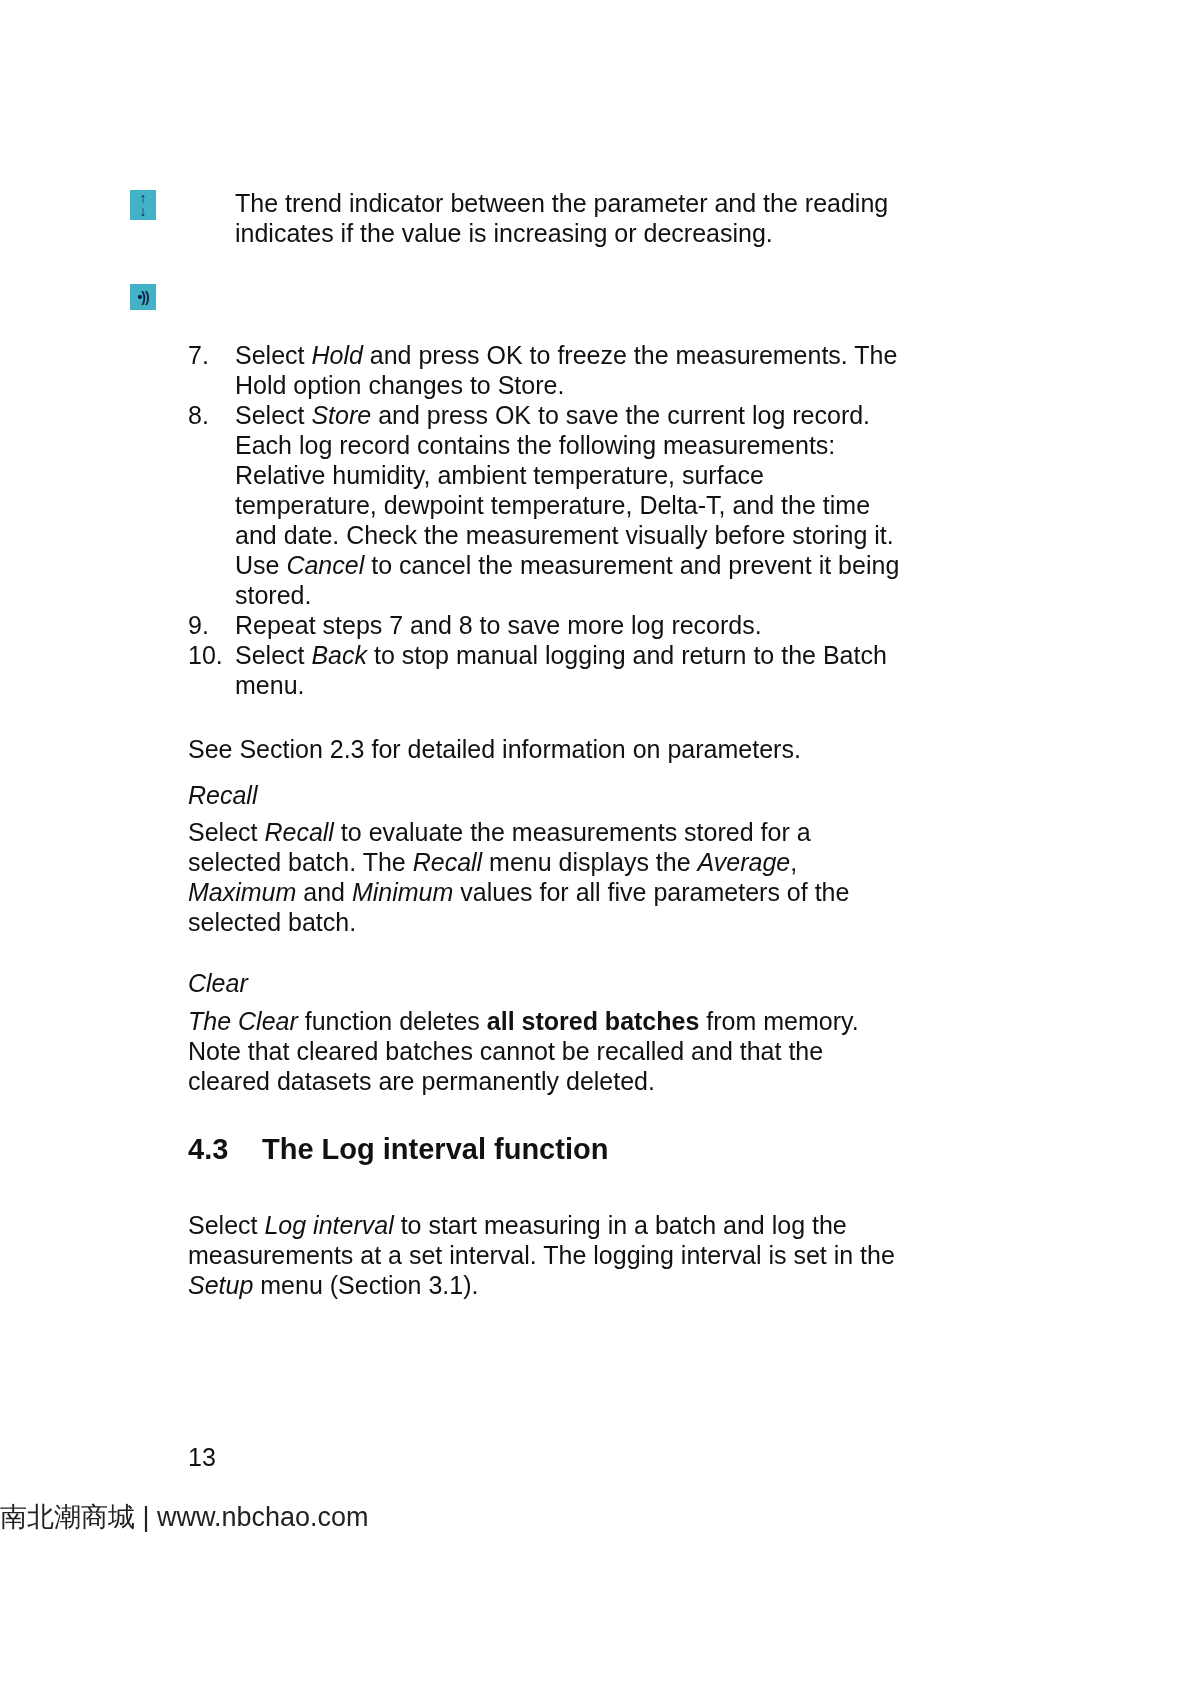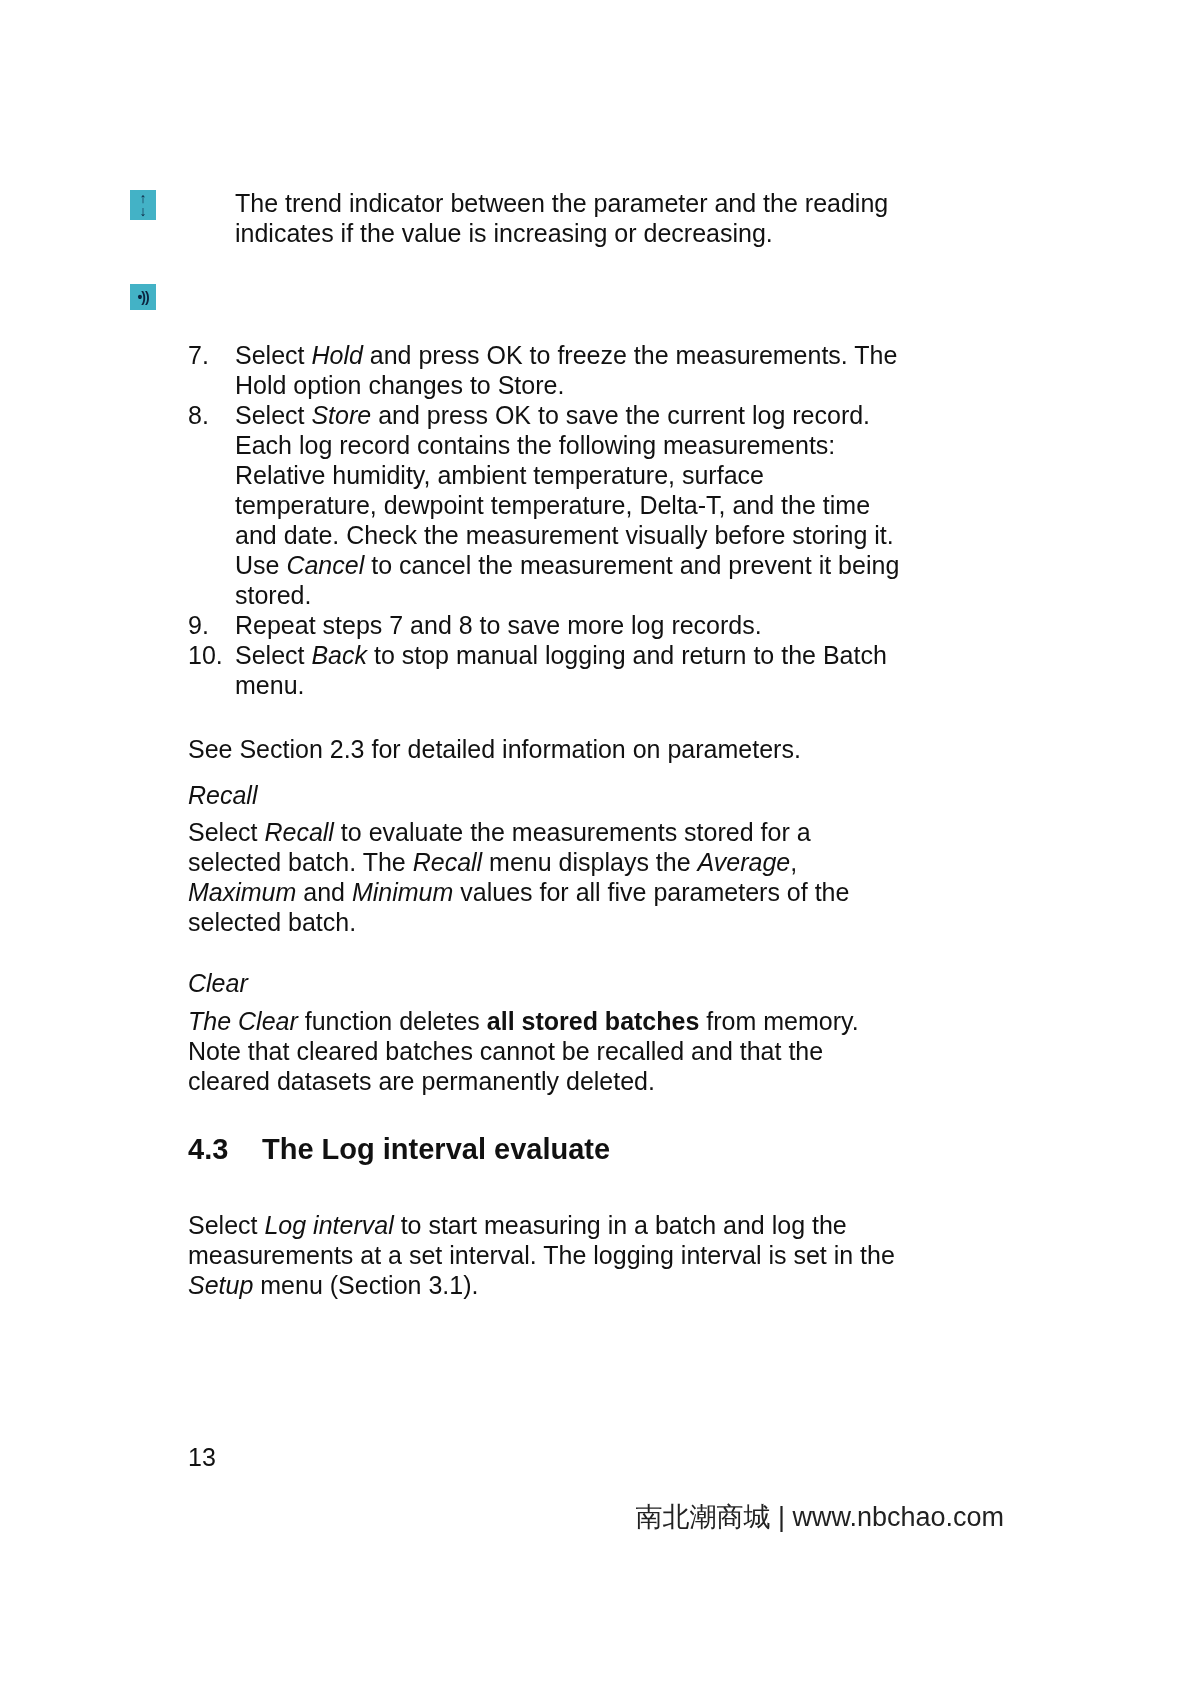--- a/index.html
+++ b/index.html
@@ -57,21 +57,21 @@
 
   .it { font-style:italic; }
   .bo { font-weight:bold; }
 
   .page-number {
     position:absolute; top:1442px; left:188px; width:722px;
     text-align:left;
   }
   .footer {
     position:absolute; top:1502px; left:0; width:1004px;
-    text-align:right; font-size:27px; color:#222;
+    text-align:left; font-size:27px; color:#222;
   }
 </style>
 </head>
 <body>
 
 <div class="page">
   <div class="content">
 
     <div class="icon-note mb32">
       <div class="icon-cell">
@@ -112,21 +112,21 @@
 
     <div class="body-block">
       <p class="para-see"><span>See Section 2.3 for detailed information on parameters.</span></p>
 
       <p class="subheading">Recall</p>
       <p class="para-recall"><span>Select </span><span class="it">Recall</span><span> to evaluate the measurements stored for a selected batch. The </span><span class="it">Recall</span><span> menu displays the </span><span class="it">Average</span><span>, </span><span class="it">Maximum</span><span> and </span><span class="it">Minimum</span><span> values for all five parameters of the selected batch.</span></p>
 
       <p class="subheading clear">Clear</p>
       <p class="para-clear"><span class="it">The Clear</span><span> function deletes </span><span class="bo">all stored batches</span><span> from memory. Note that cleared batches cannot be recalled and that the cleared datasets are permanently deleted.</span></p>
 
-      <h2 class="section-heading"><span class="sec-num">4.3</span><span>The Log interval evaluate</span></h2>
+      <h2 class="section-heading"><span class="sec-num">4.3</span><span>The Log interval function</span></h2>
       <p class="para-loginterval"><span>Select </span><span class="it">Log interval</span><span> to start measuring in a batch and log the measurements at a set interval. The logging interval is set in the </span><span class="it">Setup</span><span> menu (Section 3.1).</span></p>
     </div>
 
   </div>
 
   <div class="page-number">13</div>
   <div class="footer">南北潮商城 | www.nbchao.com</div>
 </div>
 
 </body></html>

